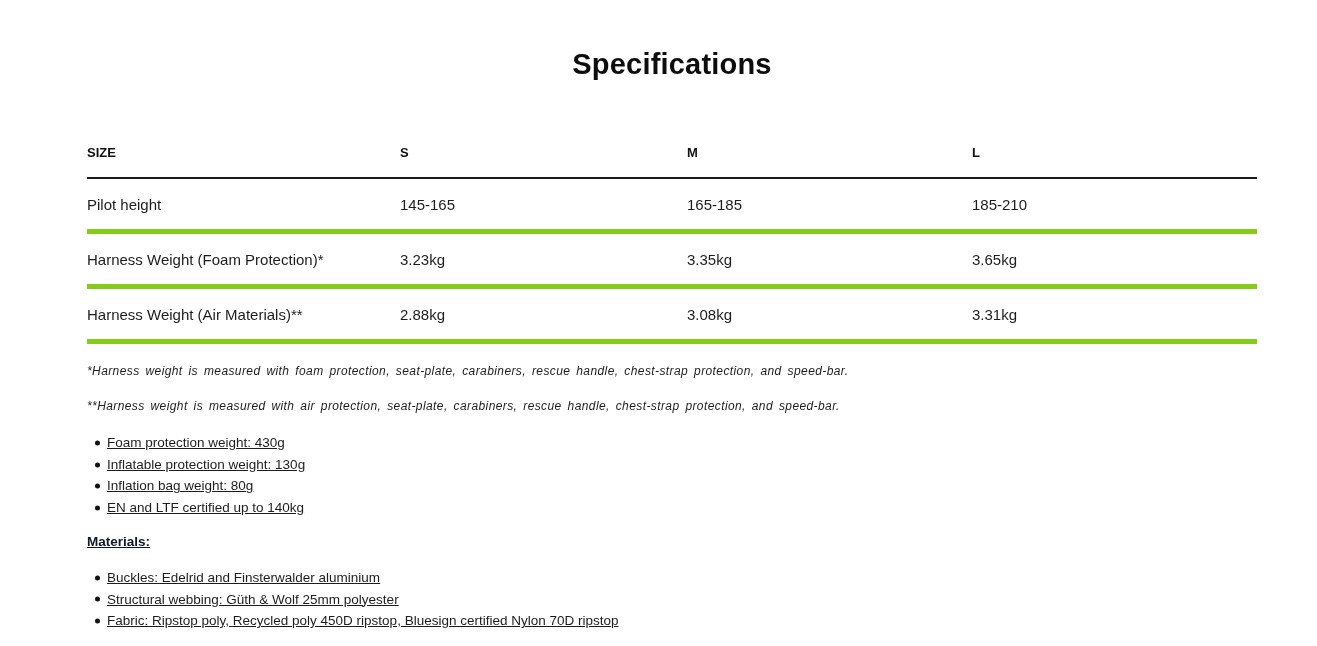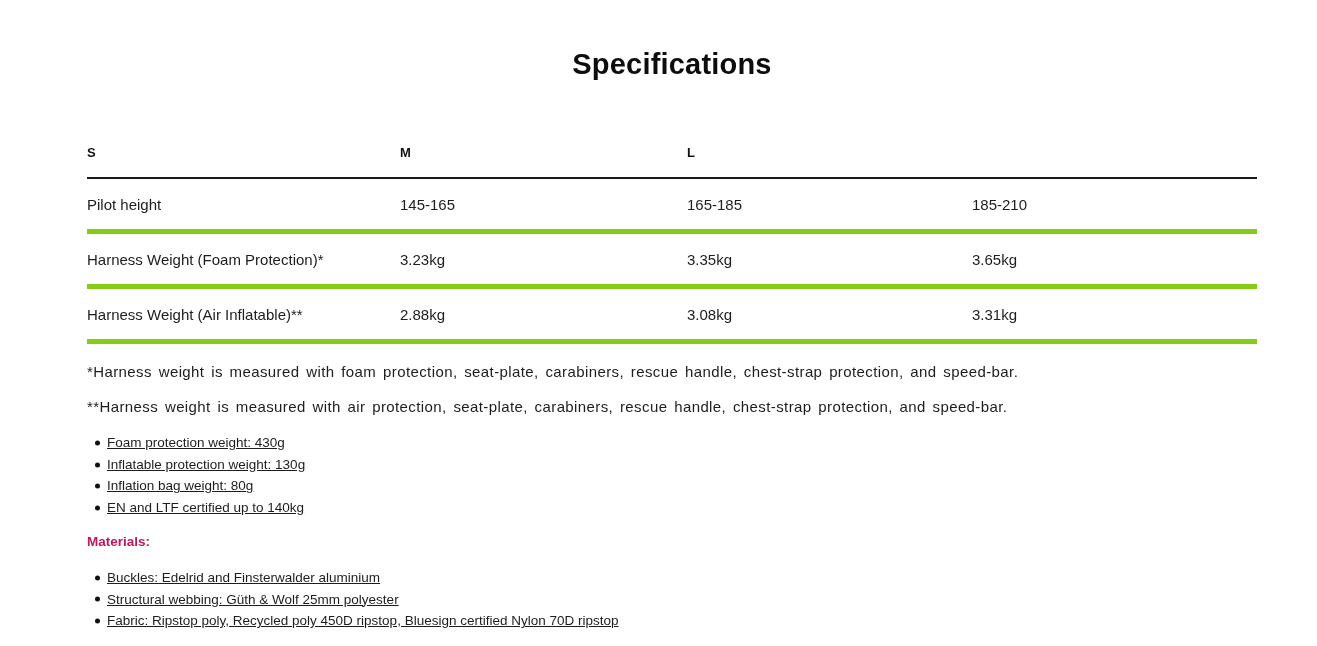--- a/index.html
+++ b/index.html
@@ -47,24 +47,25 @@
     color: #111111;
   }
   .spec-row.data {
     height: 50px;
     border-bottom: 5px solid #84cc16;
     font-size: 15px;
   }
   .cell { padding-right: 10px; }
   .footnote {
     margin: 0;
-    font-size: 15px;
+    font-size: 12px;
     line-height: 17px;
     letter-spacing: 0.4px;
     word-spacing: 2.2px;
+    font-style: italic;
   }
   .footnote.first  { margin-top: 19px; }
   .footnote.second { margin-top: 18px; }
   ul.bullet-list {
     list-style: none;
     margin: 17px 0 0 0;
     padding: 0;
     text-decoration: underline;
   }
   ul.bullet-list li {
@@ -81,53 +82,55 @@
     width: 5px;
     height: 5px;
     border-radius: 50%;
     background: #111111;
   }
   .materials-heading {
     margin: 14px 0 0 0;
     font-size: 13.5px;
     line-height: 17px;
     font-weight: 700;
-    color: #be185d;
+    color: #0f172a;
+    text-decoration: underline;
   }
 </style>
 </head>
 <body>
 
 <div class="content">
 
   <h1 class="page-title">Specifications</h1>
 
   <div class="spec-table">
     <div class="spec-row header">
+      <div class="cell">SIZE</div>
       <div class="cell">S</div>
       <div class="cell">M</div>
       <div class="cell">L</div>
     </div>
 
     <div class="spec-row data">
       <div class="cell">Pilot height</div>
       <div class="cell">145-165</div>
       <div class="cell">165-185</div>
       <div class="cell">185-210</div>
     </div>
 
     <div class="spec-row data">
       <div class="cell">Harness Weight (Foam Protection)*</div>
       <div class="cell">3.23kg</div>
       <div class="cell">3.35kg</div>
       <div class="cell">3.65kg</div>
     </div>
 
     <div class="spec-row data">
-      <div class="cell">Harness Weight (Air Inflatable)**</div>
+      <div class="cell">Harness Weight (Air Materials)**</div>
       <div class="cell">2.88kg</div>
       <div class="cell">3.08kg</div>
       <div class="cell">3.31kg</div>
     </div>
   </div>
 
   <p class="footnote first">*Harness weight is measured with foam protection, seat-plate, carabiners, rescue handle, chest-strap protection, and speed-bar.</p>
   <p class="footnote second">**Harness weight is measured with air protection, seat-plate, carabiners, rescue handle, chest-strap protection, and speed-bar.</p>
 
   <ul class="bullet-list">

